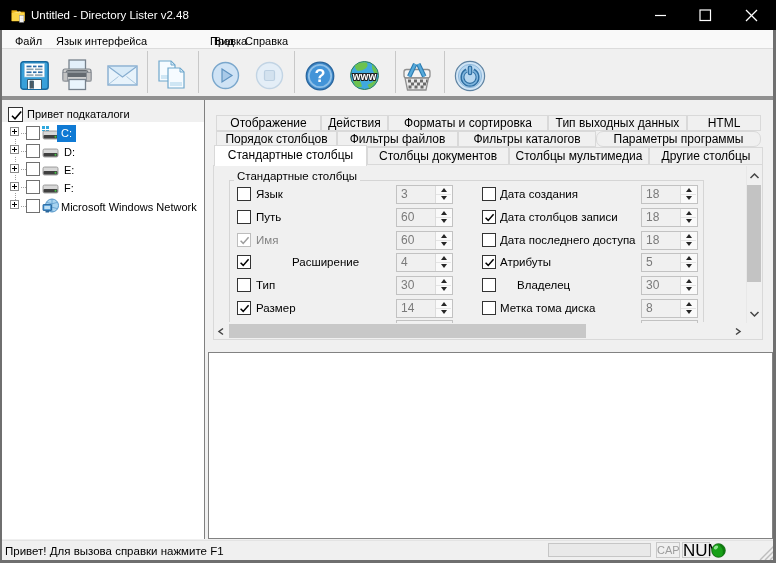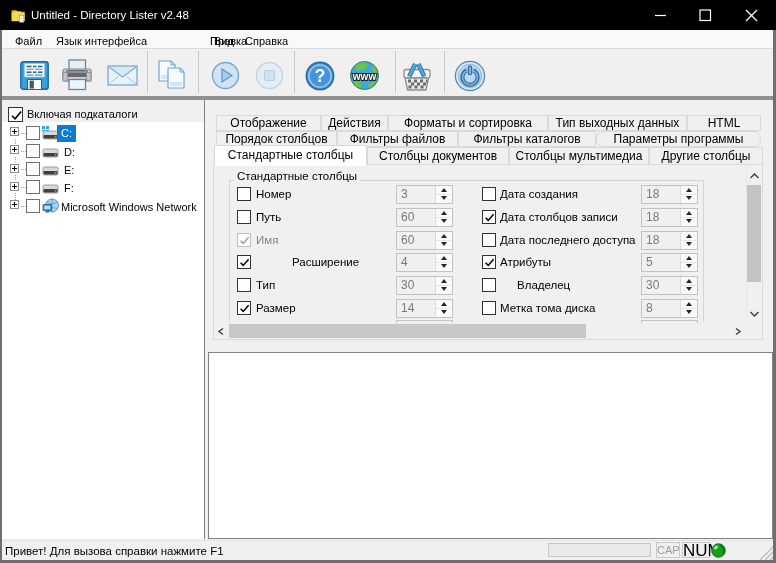--- a/index.html
+++ b/index.html
@@ -190,21 +190,21 @@
 <div class="abs" id="tbdiv"></div>
 
 <div class="abs" id="lp-top"></div>
 <div class="abs" id="lp-tree"></div>
 <div class="abs" id="lp-border"></div>
 <div class="cb" style="left:8px; top:107px;">
     <svg class="tk" width="15" height="15" viewBox="0 0 15 15">
       <path d="M3 7.8 L6 10.8 L12.2 3.6" stroke="#000" stroke-width="1.6" fill="none"></path>
     </svg>
   </div>
-<div class="lbl" style="left:27px; top:106px; font-size:11px;">Включая подкаталоги</div>
+<div class="lbl" style="left:27px; top:106px; font-size:11px;">Привет подкаталоги</div>
 <div id="tree">
     <div class="plus" style="left:10px; top:127px;"></div>
     <div class="dotv" style="left:15px; top:138.5px; height:6.300000000000011px;"></div>
     <div class="doth" style="left:21px; top:132.5px; width:5px;"></div>
     <div class="treecb" style="left:26px; top:125.5px;"></div>
     <svg class="abs" style="left:42px; top:125.5px;" width="17" height="14" viewBox="0 0 17 14">
       <rect x="0" y="0" width="3" height="3" fill="#2fa8de"></rect>
       <rect x="4" y="0" width="3" height="3" fill="#2fa8de"></rect>
       <rect x="0" y="4" width="3" height="1.2" fill="#2fa8de"></rect>
       <rect x="4" y="4" width="3" height="1.2" fill="#2fa8de"></rect>
@@ -272,21 +272,21 @@
     <div class="tab" style="left:649px; top:147px; width:114px; height:18px; line-height:17px;">Другие столбцы</div>
   </div>
 <div class="abs" id="tabpane"></div>
 <div id="content">
     <div class="lbl" style="left:234px; top:168px; background:#f0f0f0; padding:0 3px; z-index:3;">Стандартные столбцы</div>
     <div class="gline" style="left:229px; top:180px; width:7px; height:1px;"></div>
     <div class="gline" style="left:346px; top:180px; width:357px; height:1px;"></div>
     <div class="gline" style="left:229px; top:180px; width:1px; height:142px;"></div>
     <div class="gline" style="left:703px; top:180px; width:1px; height:142px;"></div>
     <div class="cb small" style="left:237px; top:187px;"></div>
-    <div class="lbl" style="left:256px; top:186px;">Номер</div>
+    <div class="lbl" style="left:256px; top:186px;">Язык</div>
     <div class="spin" style="left:396px; top:184.5px;">
       <span class="num">3</span>
       <span class="btns"></span>
       <span class="up"></span>
       <span class="mid"></span>
       <span class="dn"></span>
     </div>
     <div class="cb small" style="left:237px; top:210px;"></div>
     <div class="lbl" style="left:256px; top:209px;">Путь</div>
     <div class="spin" style="left:396px; top:207.5px;">

